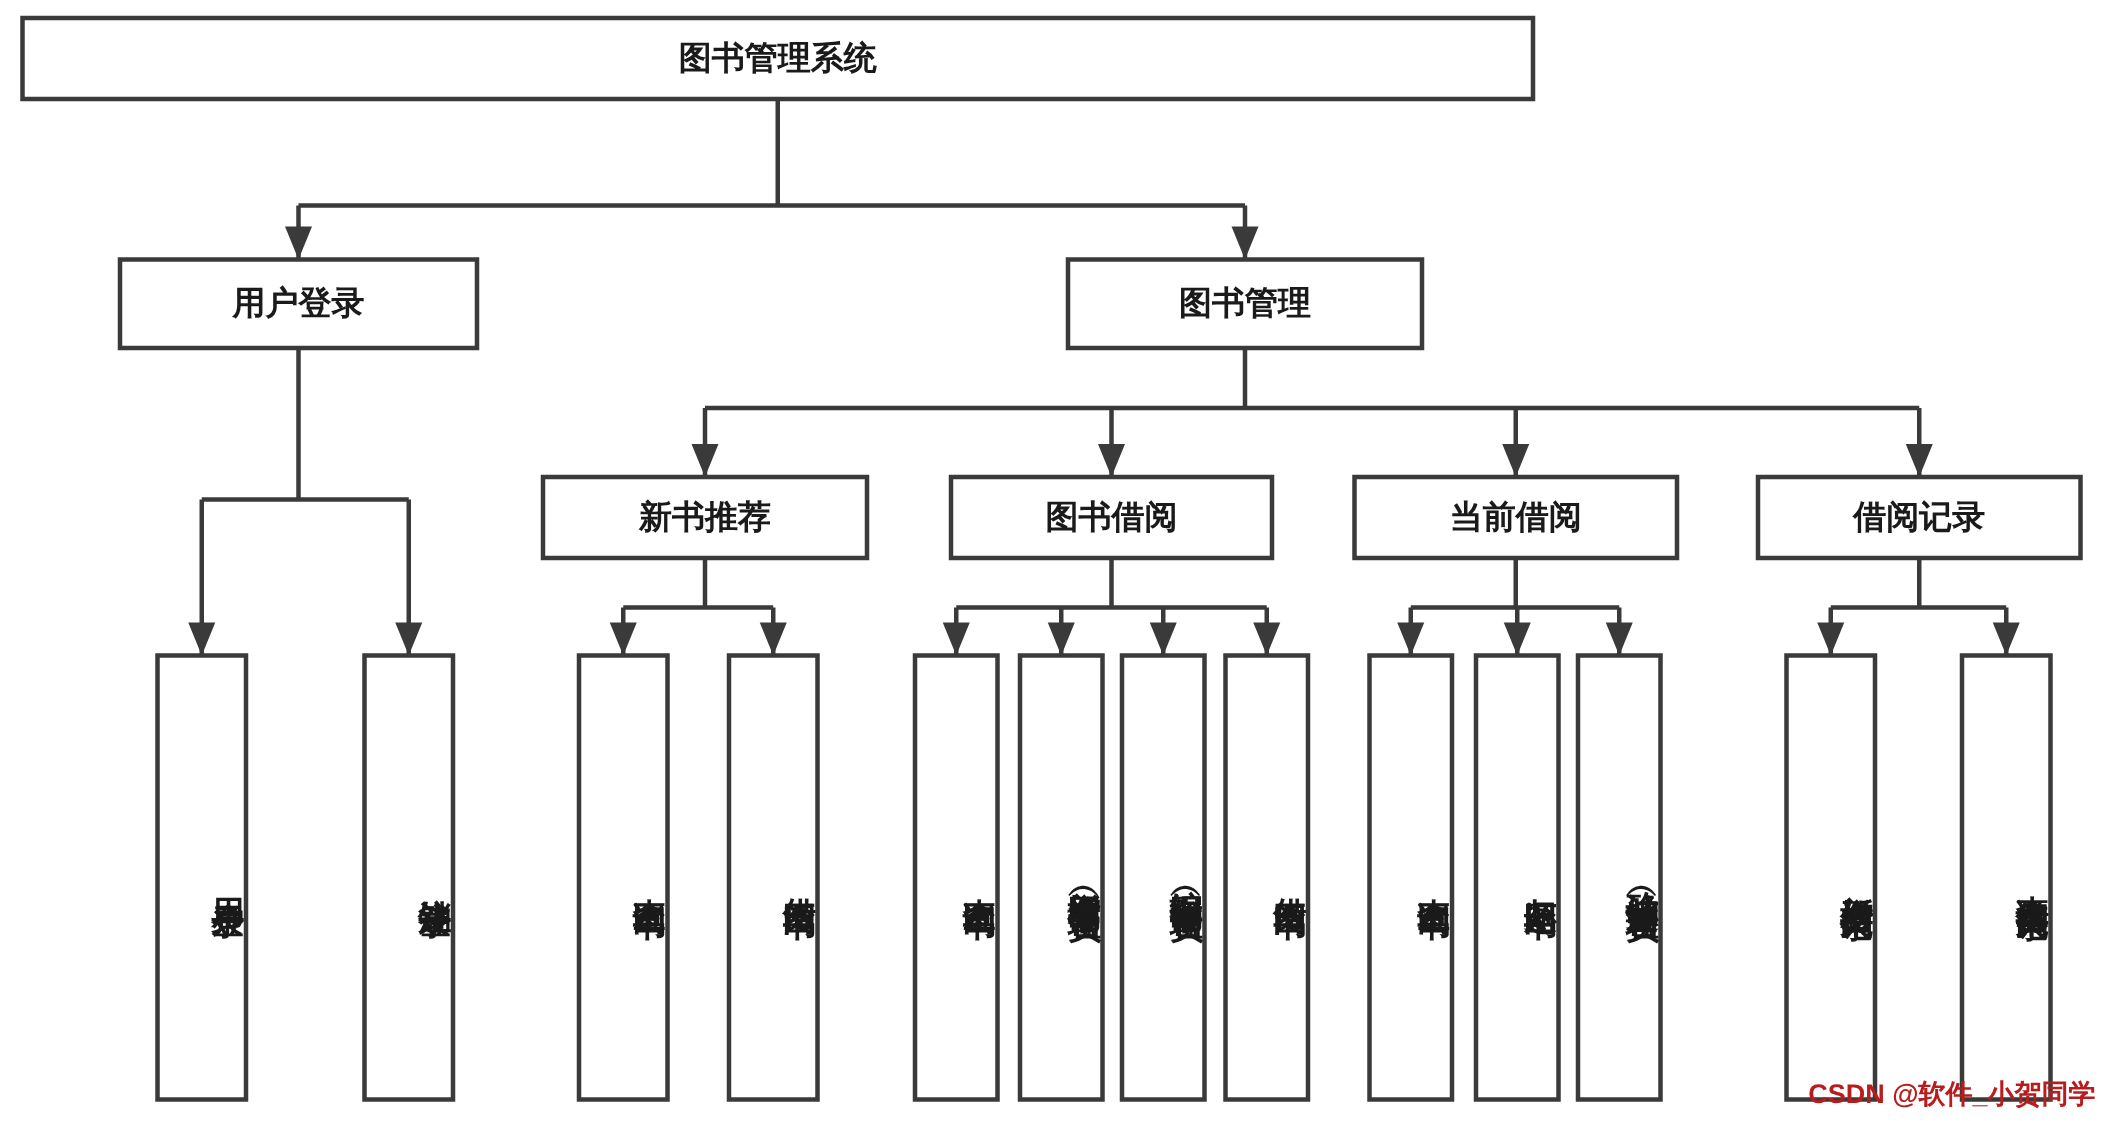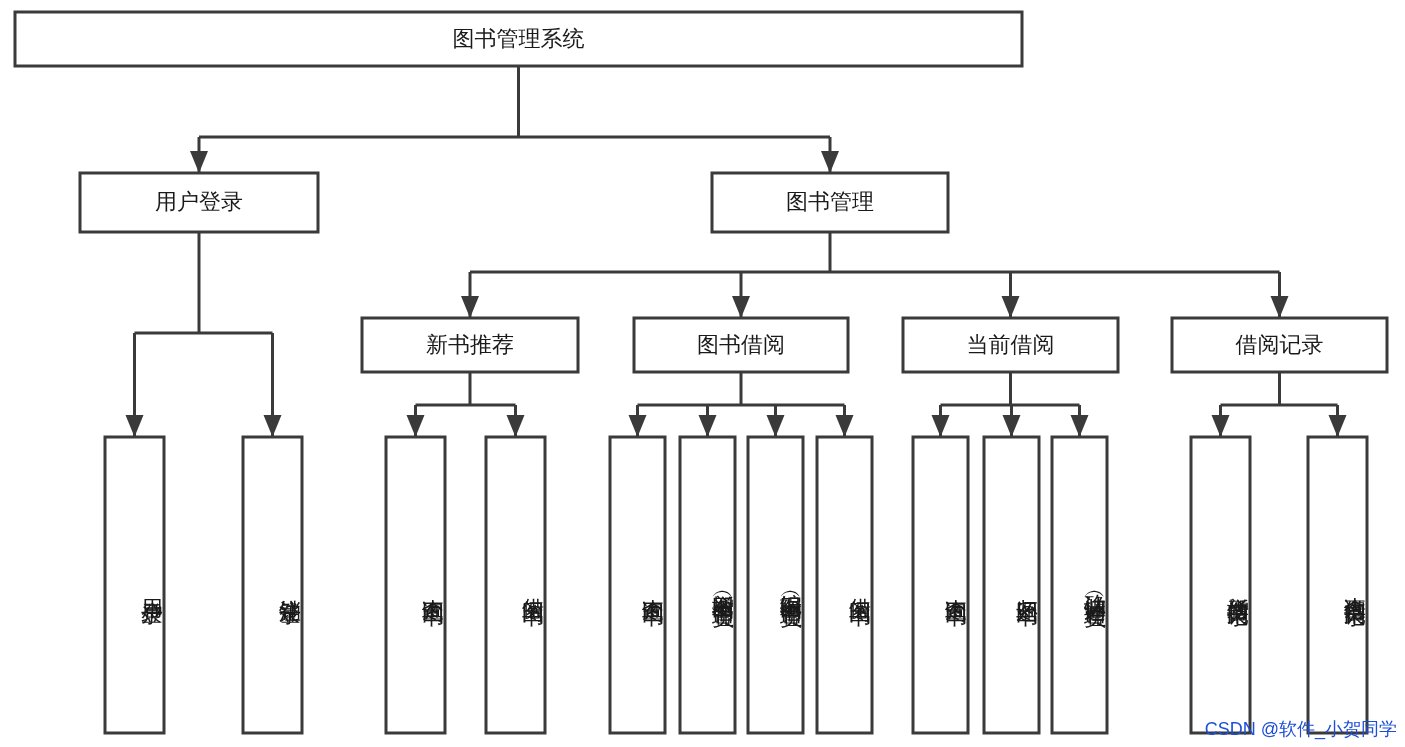--- a/index.html
+++ b/index.html
@@ -11,20 +11,21 @@
     width: 1405px;
     height: 747px;
     font-family: "Liberation Sans", "DejaVu Sans", sans-serif;
     overflow: hidden;
     position: relative;
   }
   #diagram-root {
     position: relative;
     width: 1405px;
     height: 747px;
+    font-weight: bold;
   }
   svg#tree-svg {
     position: absolute;
     top: 0;
     left: 0;
     width: 1405px;
     height: 747px;
   }
   .node-box {
     fill: #ffffff;
@@ -63,21 +64,21 @@
     white-space: nowrap;
     pointer-events: none;
     user-select: none;
   }
   .watermark {
     position: absolute;
     right: 8px;
     bottom: 6px;
     font-family: "Liberation Sans", "DejaVu Sans", sans-serif;
     font-size: 18px;
-    color: #1d4ed8;
+    color: #b91c1c;
     white-space: nowrap;
     user-select: none;
   }
 </style>
 </head>
 <body>
 
 <div id="diagram-root">
 
   <svg id="tree-svg" viewBox="0 0 1405 747">

